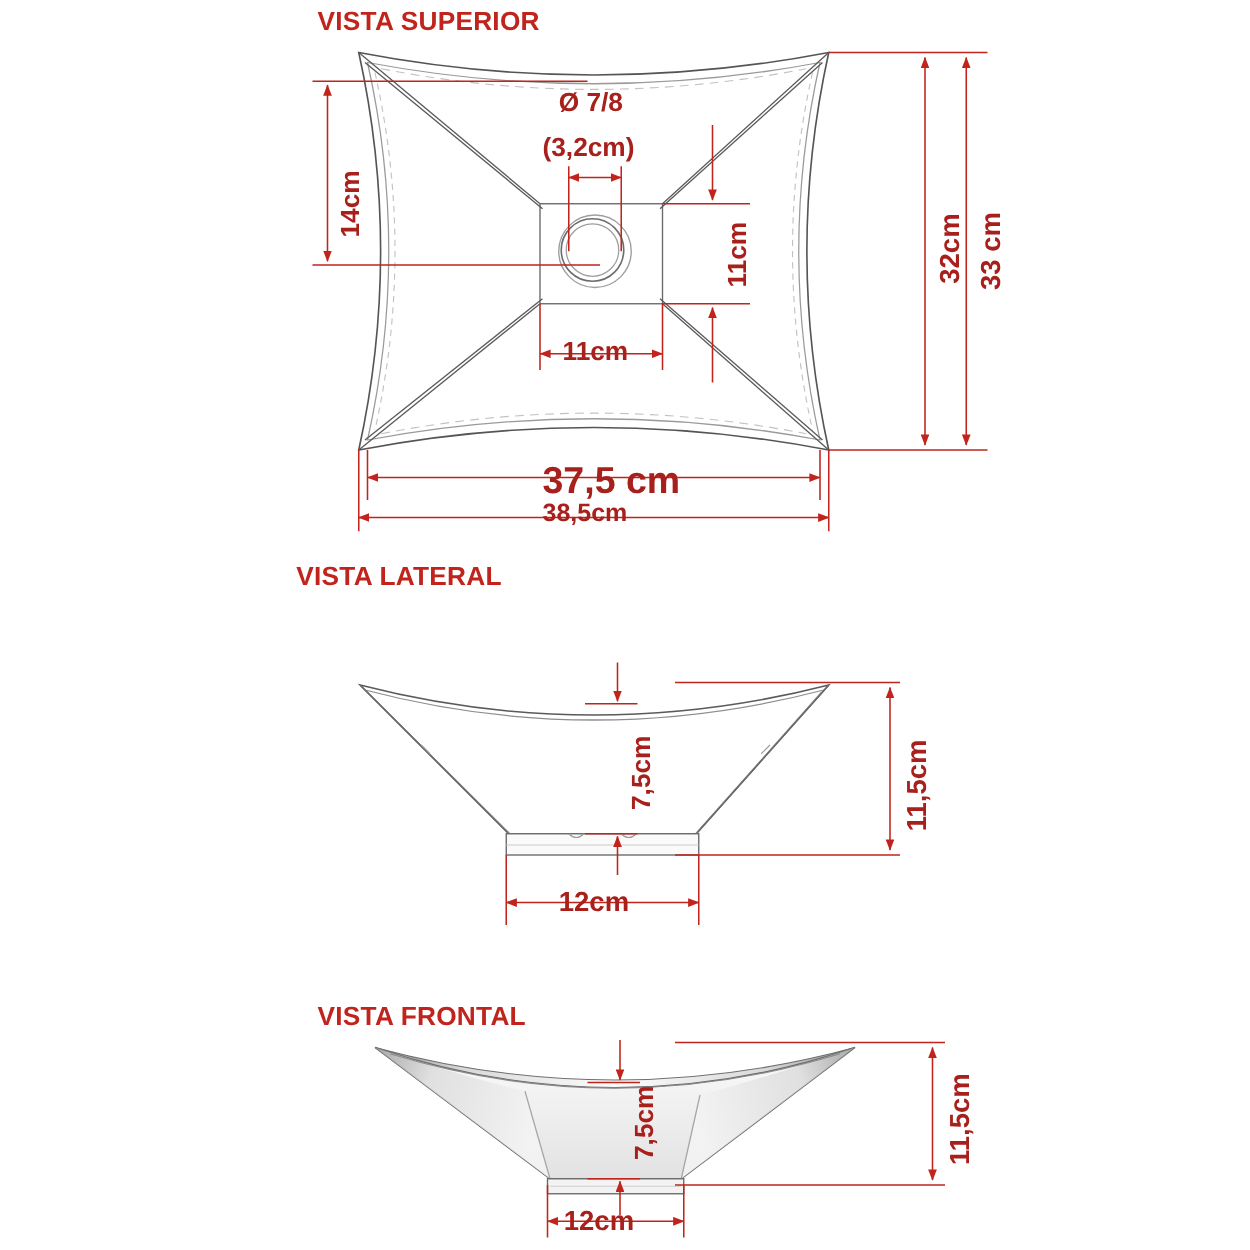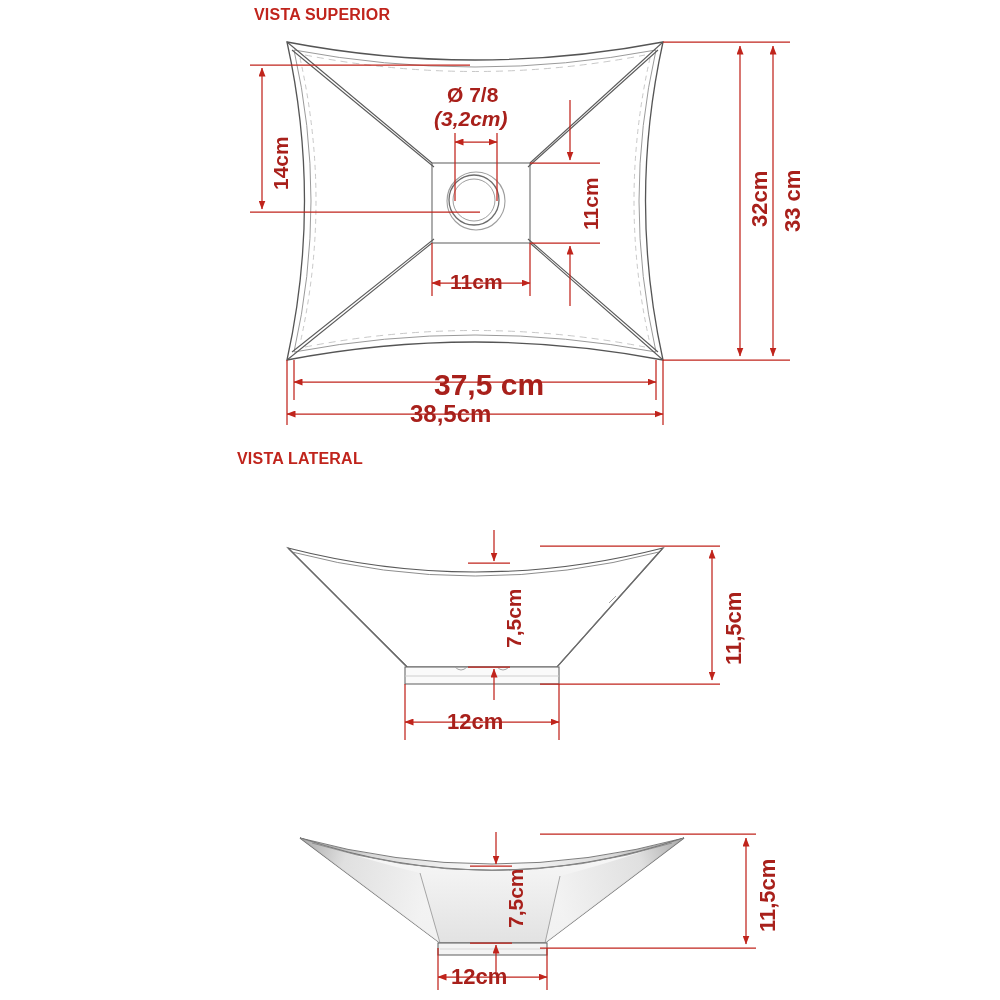--- a/index.html
+++ b/index.html
@@ -23,21 +23,21 @@
   svg.drawing {
     position: absolute;
     left: 0; top: 0;
     width: 1000px;
     height: 1000px;
   }
   .view-title {
     position: absolute;
     color: #c0241c;
     font-weight: bold;
-    font-size: 16px;
+    font-size: 21px;
     letter-spacing: 0.2px;
     font-family: "Liberation Sans", sans-serif;
     white-space: nowrap;
   }
   #title-superior { left: 254px; top: 6px; }
   #title-lateral  { left: 237px; top: 450px; }
   #title-frontal  { left: 254px; top: 802px; }
 
   .dim-label {
     position: absolute;
@@ -225,35 +225,36 @@
       <line x1="746" y1="838" x2="746" y2="944" marker-start="url(#arrRedStart)" marker-end="url(#arrRed)"></line>
 
       <line x1="438" y1="948" x2="438" y2="990"></line>
       <line x1="547" y1="948" x2="547" y2="990"></line>
       <line x1="438" y1="977" x2="547" y2="977" marker-start="url(#arrRedStart)" marker-end="url(#arrRed)"></line>
     </g>
   </svg>
 
   <div class="view-title" id="title-superior">VISTA SUPERIOR</div>
   <div class="view-title" id="title-lateral">VISTA LATERAL</div>
+  <div class="view-title" id="title-frontal">VISTA FRONTAL</div>
 
   <div class="dim-label vert big" style="left:270px; top:190px;">14cm</div>
 
-  <div class="dim-label big" style="left:447px; top:84px;">Ø 7/8</div>
-  <div class="dim-label big" style="left:434px; top:108px;font-style:italic;">(3,2cm)</div>
+  <div class="dim-label big" style="left:447px; top:72px;">Ø 7/8</div>
+  <div class="dim-label big" style="left:434px; top:108px;">(3,2cm)</div>
 
   <div class="dim-label vert big" style="left:580px; top:230px;">11cm</div>
 
   <div class="dim-label big" style="left:450px; top:271px;">11cm</div>
 
   <div class="dim-label vert" style="left:748px; top:227px; font-size:22px;">32cm</div>
   <div class="dim-label vert" style="left:781px; top:232px; font-size:22px;">33 cm</div>
 
   <div class="dim-label" style="left:434px; top:369px; font-size:30px;">37,5 cm</div>
-  <div class="dim-label" style="left:410px; top:401px; font-size:24px;">38,5cm</div>
+  <div class="dim-label" style="left:434px; top:401px; font-size:20px;">38,5cm</div>
 
   <div class="dim-label vert big" style="left:503px; top:648px;">7,5cm</div>
   <div class="dim-label vert" style="left:722px; top:665px; font-size:22px;">11,5cm</div>
   <div class="dim-label" style="left:447px; top:710px; font-size:22px;">12cm</div>
 
   <div class="dim-label vert big" style="left:505px; top:928px;">7,5cm</div>
   <div class="dim-label vert" style="left:756px; top:932px; font-size:22px;">11,5cm</div>
   <div class="dim-label" style="left:451px; top:965px; font-size:22px;">12cm</div>
 
 </div>

